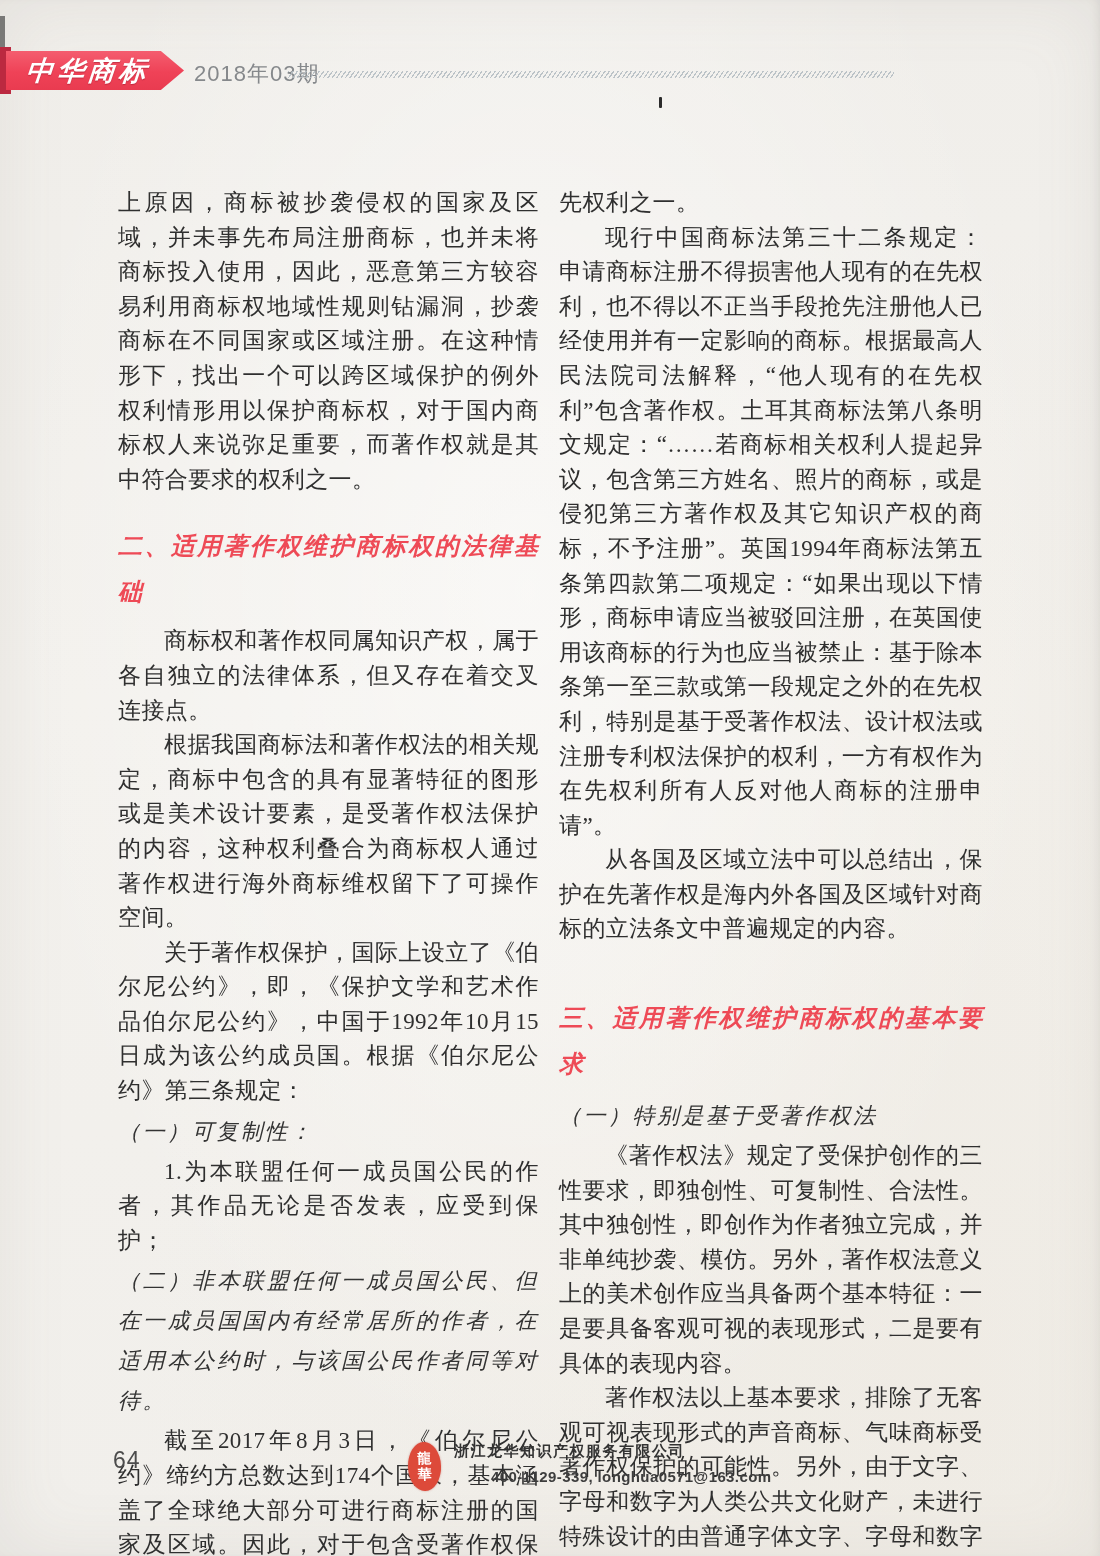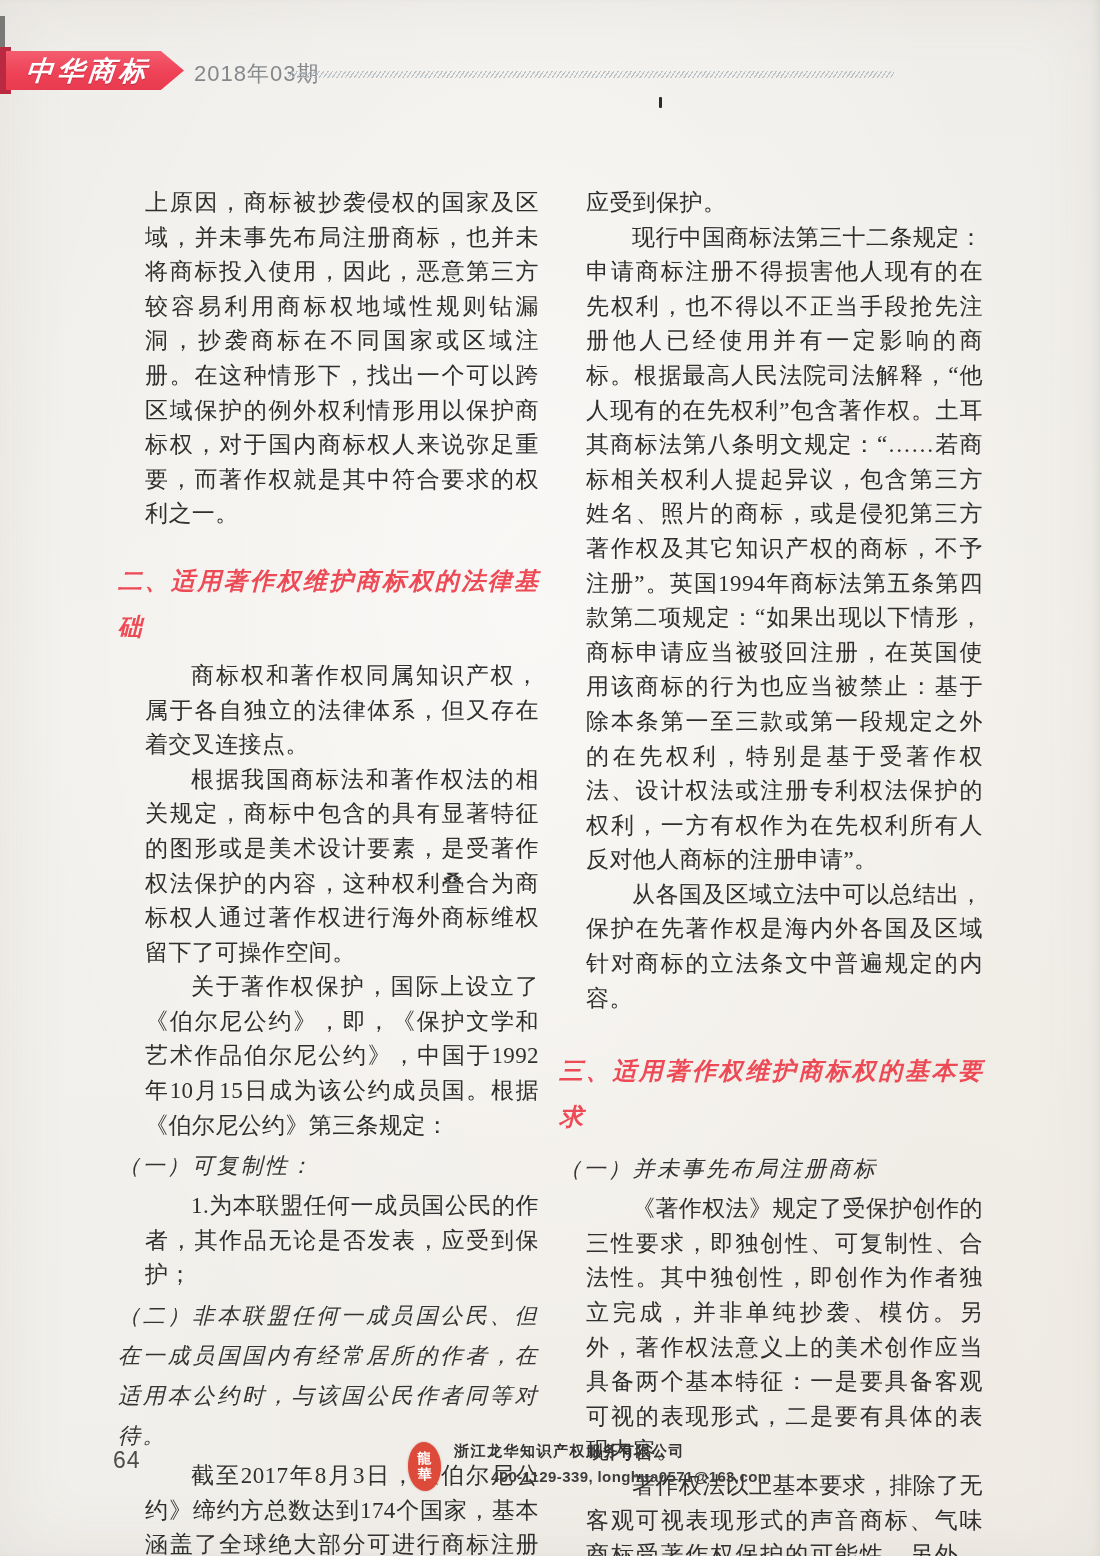--- a/index.html
+++ b/index.html
@@ -50,27 +50,27 @@
   .stray-mark { position: absolute; left: 659px; top: 97px; width: 3px; height: 11px; background: #2b2b2b; border-radius: 1px; }
   
   .col {
     position: absolute; top: 186px; width: 421px;
     color: #2f2f2f; font-size: 23px; line-height: 34.6px;
     text-align: justify; text-justify: inter-ideograph;
     letter-spacing: 0.4px;
   }
   .col-left  { left: 118px; }
   .col-right { left: 559px; width: 424px; }
-  p.body { text-indent: 2em; margin-left: 27px; }
+  p.body { text-indent: 2em; }
   p.body.noindent { text-indent: 0; }
   h2.heading {
     margin: 26px 0 9px; font-size: 24px; line-height: 46px;
     color: #ee4a56; font-weight: bold; letter-spacing: 1px; font-style: italic;
   }
-  h2.heading.gap-lg { margin-top: 32px; }
+  h2.heading.gap-lg { margin-top: 48px; }
   p.kai {
     margin: 3px 0; font-style: italic; font-weight: normal;
     font-size: 22px; line-height: 40px; letter-spacing: 2.5px; color: #333;
   }
   
   .page-number {
     position: absolute; left: 113px; top: 1447px;
     font-family: "Liberation Sans", sans-serif;
     font-size: 23px; color: #4c4c4c; letter-spacing: 1px;
   }
@@ -115,25 +115,25 @@
     <p class="body">根据我国商标法和著作权法的相关规定，商标中包含的具有显著特征的图形或是美术设计要素，是受著作权法保护的内容，这种权利叠合为商标权人通过著作权进行海外商标维权留下了可操作空间。</p>
     <p class="body">关于著作权保护，国际上设立了《伯尔尼公约》，即，《保护文学和艺术作品伯尔尼公约》，中国于1992年10月15日成为该公约成员国。根据《伯尔尼公约》第三条规定：</p>
     <p class="kai">（一）可复制性：</p>
     <p class="body">1.为本联盟任何一成员国公民的作者，其作品无论是否发表，应受到保护；</p>
     <p class="kai">（二）非本联盟任何一成员国公民、但在一成员国国内有经常居所的作者，在适用本公约时，与该国公民作者同等对待。</p>
     <p class="body">截至2017年8月3日，《伯尔尼公约》缔约方总数达到174个国家，基本涵盖了全球绝大部分可进行商标注册的国家及区域。因此，对于包含受著作权保护的要素的商标，该立法最大程度上提供了通过著作权诉求跨区域维护商标权的便利性。</p>
 
   </section>
 
   <section class="col col-right">
-    <p class="body noindent">应受到保护。</p>
+    <p class="body noindent">先权利之一。</p>
     <p class="body">现行中国商标法第三十二条规定： 申请商标注册不得损害他人现有的在先权利，也不得以不正当手段抢先注册他人已经使用并有一定影响的商标。根据最高人民法院司法解释，“他人现有的在先权利”包含著作权。土耳其商标法第八条明文规定：“……若商标相关权利人提起异议，包含第三方姓名、照片的商标，或是侵犯第三方著作权及其它知识产权的商标，不予注册”。英国1994年商标法第五条第四款第二项规定：“如果出现以下情形，商标申请应当被驳回注册，在英国使用该商标的行为也应当被禁止：基于除本条第一至三款或第一段规定之外的在先权利，特别是基于受著作权法、设计权法或注册专利权法保护的权利，一方有权作为在先权利所有人反对他人商标的注册申请”。</p>
     <p class="body">从各国及区域立法中可以总结出，保护在先著作权是海内外各国及区域针对商标的立法条文中普遍规定的内容。</p>
     <h2 class="heading gap-lg">三、适用著作权维护商标权的基本要求</h2>
-    <p class="kai">（一）并未事先布局注册商标</p>
+    <p class="kai">（一）特别是基于受著作权法</p>
     <p class="body">《著作权法》规定了受保护创作的三性要求，即独创性、可复制性、合法性。其中独创性，即创作为作者独立完成，并非单纯抄袭、模仿。另外，著作权法意义上的美术创作应当具备两个基本特征：一是要具备客观可视的表现形式，二是要有具体的表现内容。</p>
     <p class="body">著作权法以上基本要求，排除了无客观可视表现形式的声音商标、气味商标受著作权保护的可能性。另外，由于文字、字母和数字为人类公共文化财产，未进行特殊设计的由普通字体文字、字母和数字构成的商标，不符合独创性的要</p>
   </section>
 
   <span class="page-number">64</span>
   <div class="brand">
     <div class="seal">
       <span>龍</span>
       <span>華</span>
     </div>

